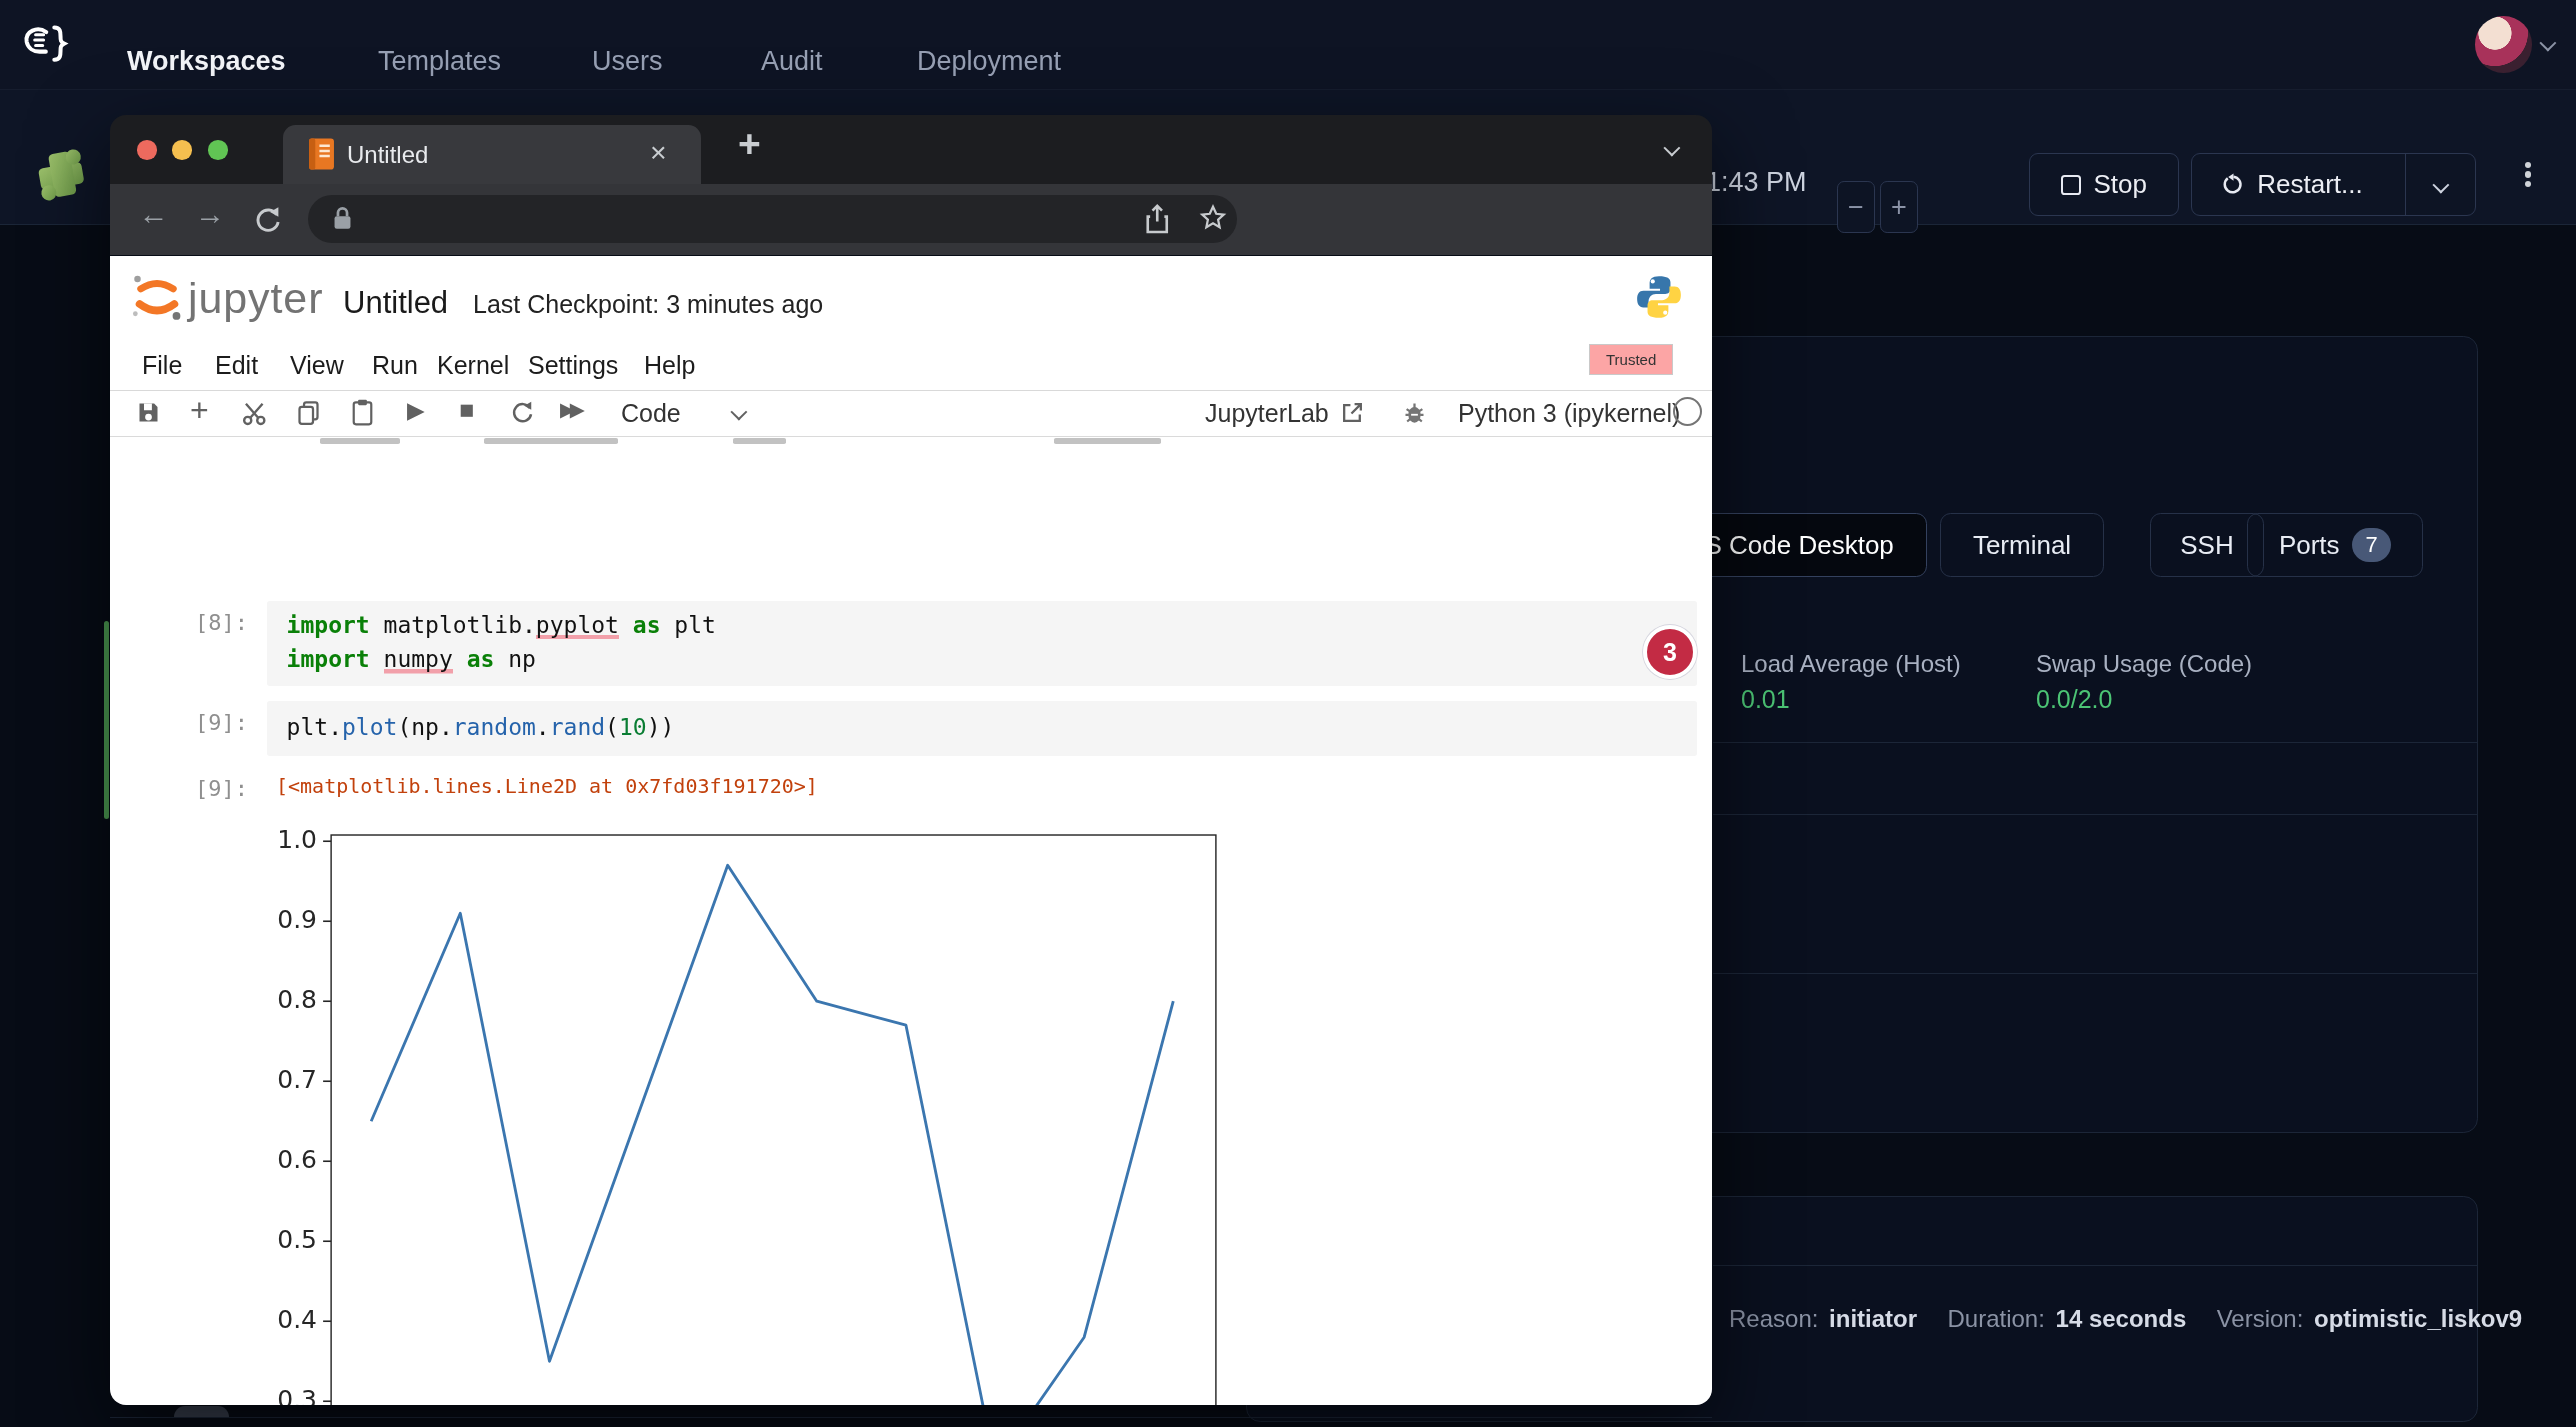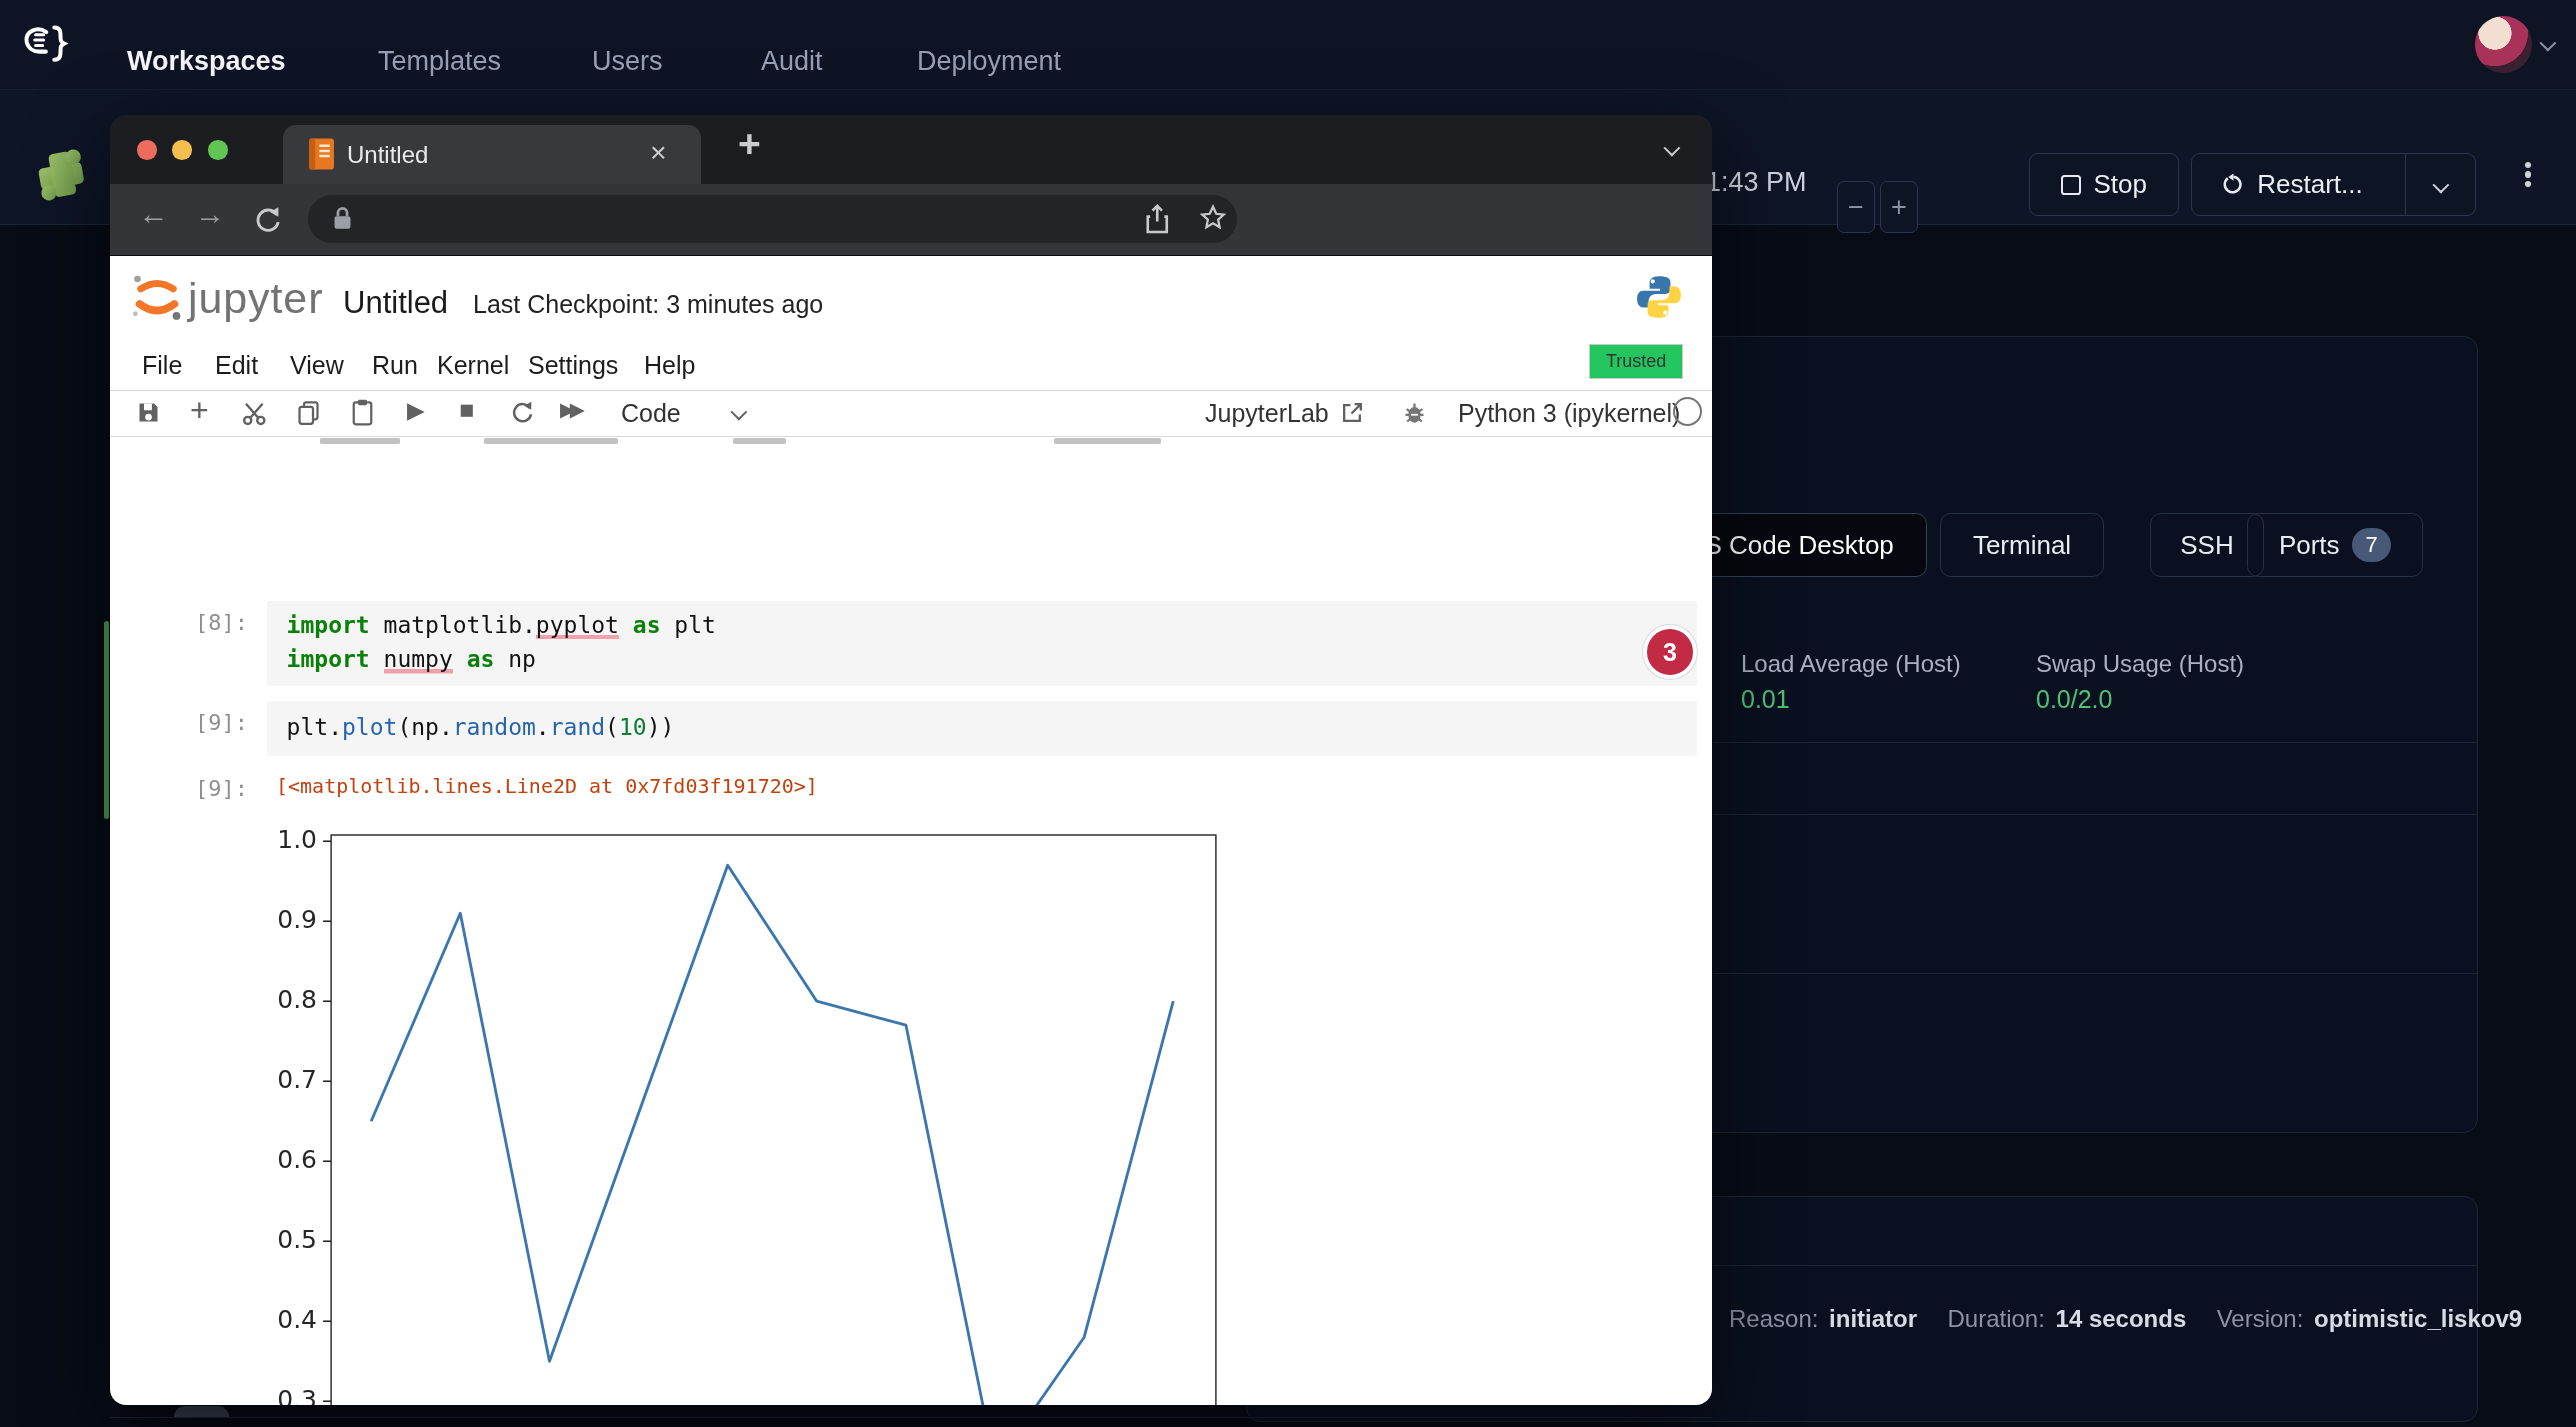--- a/index.html
+++ b/index.html
@@ -136,21 +136,21 @@
   <div class="a ptab" style="left:2118px;top:513px;width:112px;height:62px;margin-left:32px;">
     <span>SSH</span>
   </div>
   <div class="a ptab" style="left:2247px;top:513px;width:174px;height:62px;">
     <span>Ports</span>
     <span style="background:#485877;color:#fff;border-radius:889px;font-size:22px;padding:3.6px 13.4px;">7</span>
   </div>
 
   <div class="a statlabel" style="left:1741px;top:650px;z-index:2">Load Average (Host)</div>
   <div class="a statvalue" style="left:1741px;top:685px;z-index:2">0.01</div>
-  <div class="a statlabel" style="left:2036px;top:650px;z-index:2">Swap Usage (Host)</div>
+  <div class="a statlabel" style="left:2036px;top:650px;z-index:2">Swap Usage (Code)</div>
   <div class="a statvalue" style="left:2036px;top:685px;z-index:2">0.0/2.0</div>
 
   <div class="a" style="left:1729px;top:1305px;z-index:2;display:flex;gap:10.7px;white-space:nowrap;">
     <span class="metalabel">Reason:</span>
     <span class="metavalue">initiator</span>
     <span style="width:9px"></span>
     <span class="metalabel">Duration:</span>
     <span class="metavalue">14 seconds</span>
     <span style="width:9px"></span>
     <span class="metalabel">Version:</span>
@@ -263,21 +263,21 @@
       </svg>
 
       <div class="a" style="left:0;top:84px;width:1602px;height:50px;border-bottom:0.9px solid #d9d9d9;">
         <span class="a jmenu" style="left:32px;top:10.7px">File</span>
         <span class="a jmenu" style="left:105px;top:10.7px">Edit</span>
         <span class="a jmenu" style="left:180px;top:10.7px">View</span>
         <span class="a jmenu" style="left:262px;top:10.7px">Run</span>
         <span class="a jmenu" style="left:327px;top:10.7px">Kernel</span>
         <span class="a jmenu" style="left:418px;top:10.7px">Settings</span>
         <span class="a jmenu" style="left:534px;top:10.7px">Help</span>
-        <span class="a" style="left:1479px;top:3.6px;font-size:18px;color:#333;border:0.9px solid #c9c9c9;padding:6.2px 16px;background:#22c55e;">Trusted</span>
+        <span class="a" style="left:1479px;top:3.6px;font-size:15px;color:#333;border:0.9px solid #c9c9c9;padding:6.2px 16px;background:#fca5a5;">Trusted</span>
       </div>
 
       <div class="a" style="left:0;top:134px;width:1602px;height:46px;border-bottom:0.9px solid #dadada;">
         <svg class="a jtool" style="left:25px;top:9px" width="27" height="27" viewBox="0 0 24 24">
           <path d="M4 4h13l3 3v13H4z" fill="#616161"></path>
           <rect x="8" y="4" width="7" height="6" fill="#fff"></rect>
           <circle cx="12" cy="16" r="3" fill="#fff"></circle>
         </svg>
         <span class="a jtool" style="left:80px;top:1.8px;font-size:32px;">+</span>
         <svg class="a jtool" style="left:130px;top:9px" width="28.5" height="28.5" viewBox="0 0 24 24">

